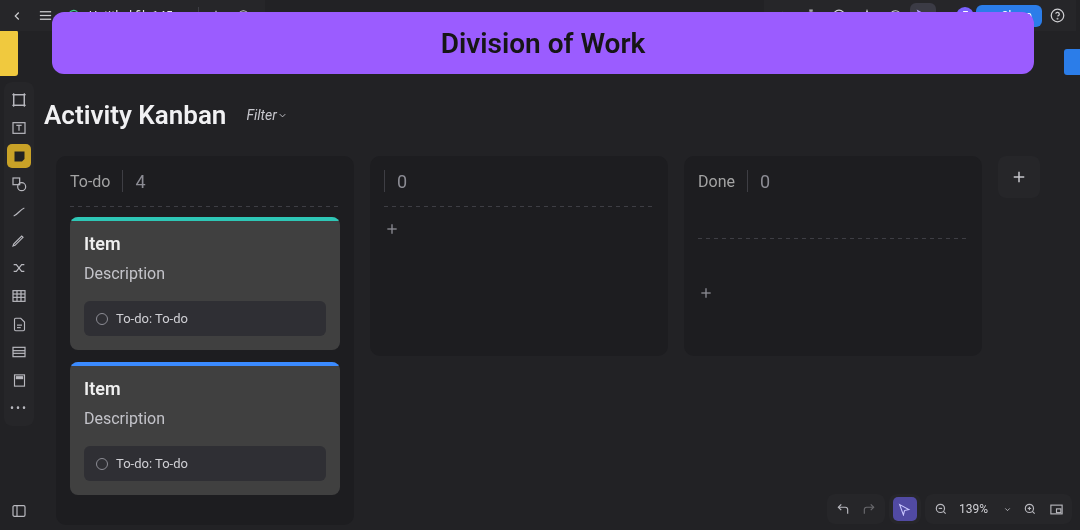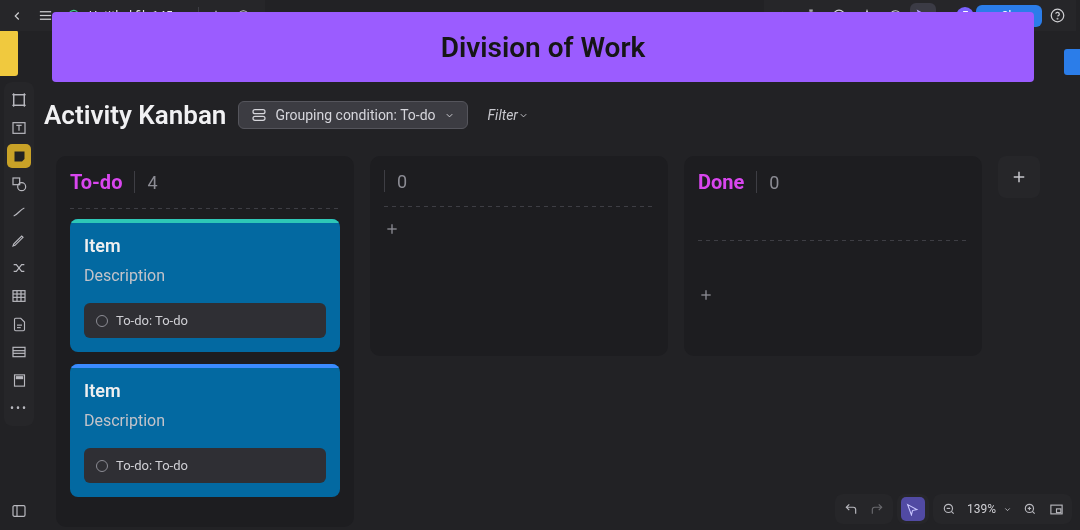--- a/index.html
+++ b/index.html
@@ -17,51 +17,51 @@
   .avatar{width:18px;height:18px;border-radius:50%;background:#7b61ff;color:#fff;font-size:10px;display:flex;align-items:center;justify-content:center;font-weight:600;}
   .share-btn{background:#2b7de9;color:#fff;height:22px;border-radius:6px;padding:0 10px;font-size:12px;display:flex;align-items:center;gap:5px;cursor:pointer;}
   .share-ico{width:10px;height:10px;}
   
   .leftrail{position:absolute;left:4px;top:82px;width:30px;background:#262629;border-radius:8px;display:flex;flex-direction:column;align-items:center;padding:6px 0;gap:4px;}
   .rail-btn{width:24px;height:24px;display:flex;align-items:center;justify-content:center;border-radius:5px;cursor:pointer;color:#b8b8be;}
   .rail-btn.active{background:#c9a227;color:#222;}
   .rail-dots{letter-spacing:2px;font-size:12px;color:#b8b8be;}
   .bl-btn{position:absolute;left:8px;bottom:8px;width:22px;height:22px;display:flex;align-items:center;justify-content:center;color:#b8b8be;cursor:pointer;}
   
-  .banner{position:absolute;left:52px;top:12px;right:46px;height:70px;background:#9b5cff;border-radius:4px;display:flex;align-items:center;justify-content:center;font-size:28px;font-weight:600;color:#161616;}
+  .banner{position:absolute;left:52px;top:12px;right:46px;height:62px;background:#9b5cff;border-radius:12px;display:flex;align-items:center;justify-content:center;font-size:28px;font-weight:600;color:#161616;}
   .yellow-strip{position:absolute;left:0;top:30px;width:18px;height:46px;background:#f0c93e;border-radius:0 3px 3px 0;}
   .blue-strip{position:absolute;right:0;top:49px;width:16px;height:26px;background:#2b7de9;border-radius:3px 0 0 3px;}
   
   .heading-row{position:absolute;left:44px;top:100px;display:flex;align-items:center;gap:12px;}
   .page-title{font-size:26px;font-weight:600;color:#f1f1f3;}
   .group-chip{display:flex;align-items:center;gap:8px;background:#3c3c42;border:1px solid #55555c;border-radius:6px;padding:5px 12px;font-size:14px;color:#d6d6dc;cursor:pointer;}
   .filter-chip{display:flex;align-items:center;font-size:14px;color:#c7c7cd;padding:5px 8px;cursor:pointer;font-style:italic;}
   
   .board{position:absolute;left:56px;top:156px;right:30px;bottom:0;display:flex;gap:16px;align-items:flex-start;}
   .column{width:298px;background:#1d1d20;border-radius:10px;padding:14px 14px 18px;display:flex;flex-direction:column;min-height:60px;}
   .col-head{display:flex;align-items:center;gap:12px;}
-  .col-title{font-size:20px;font-weight:700;color:#d946ef;}
+  .col-title{font-size:16px;font-weight:400;color:#a3a3a3;}
   .col-div{width:1px;height:22px;background:#3e3e44;}
   .col-count{font-size:18px;color:#8c8c94;}
   .dashed{height:1px;margin:14px 0 10px;background-image:linear-gradient(to right,#3e3e44 50%,transparent 50%);background-size:8px 1px;}
   .add-row{color:#8c8c94;cursor:pointer;padding:4px 0;}
-  .card{background:#0369a1;border-radius:8px;overflow:hidden;margin-bottom:12px;}
+  .card{background:#404040;border-radius:8px;overflow:hidden;margin-bottom:12px;}
   .card-accent{height:4px;width:100%;}
   .card-body{padding:12px 14px 14px;}
   .card-title{font-size:18px;font-weight:600;color:#efefef;margin-bottom:10px;}
   .card-desc{font-size:16px;color:#c3c3c9;margin-bottom:18px;}
   .card-tag{background:#2f2f34;border-radius:6px;padding:10px 12px;display:flex;align-items:center;gap:8px;font-size:13px;color:#d0d0d5;}
   .tag-circ{width:12px;height:12px;border:1.5px solid #8c8c94;border-radius:50%;}
   .add-col{width:42px;height:42px;background:#262629;border-radius:8px;display:flex;align-items:center;justify-content:center;color:#c7c7cd;cursor:pointer;font-size:20px;}
   
   .br-bar{position:absolute;right:8px;bottom:6px;display:flex;align-items:center;gap:4px;}
   .br-group{display:flex;align-items:center;gap:2px;background:#262629;border-radius:8px;padding:3px 4px;}
   .br-btn{width:24px;height:24px;display:flex;align-items:center;justify-content:center;color:#b8b8be;border-radius:5px;cursor:pointer;}
   .br-btn.hot{background:#514aa3;color:#c9c6ff;}
-  .zoom-txt{font-size:12px;color:#d0d0d5;padding:0 4px;display:flex;align-items:center;gap:7px;}
+  .zoom-txt{font-size:12px;color:#d0d0d5;padding:0 4px;display:flex;align-items:center;gap:15px;}
   svg{display:block;}
 </style>
 </head>
 <body>
 
 <div class="yellow-strip"></div>
 <div class="blue-strip"></div>
 
 <div class="topbar">
   <div class="tb-left">
@@ -247,30 +247,20 @@
       <line x1="9" y1="4" x2="9" y2="20"></line>
     </svg>
 </div>
 
 <div class="banner">
   <span>Division of Work</span>
 </div>
 
 <div class="heading-row">
   <div class="page-title">Activity Kanban</div>
-  <div class="group-chip">
-    <svg width="16" height="16" viewBox="0 0 24 24" fill="none" stroke="currentColor" stroke-width="1.8">
-        <rect x="3" y="4" width="18" height="6" rx="3"></rect>
-        <rect x="3" y="14" width="18" height="6" rx="3"></rect>
-      </svg>
-    <span>Grouping condition: To-do</span>
-    <svg width="11" height="11" viewBox="0 0 24 24" fill="none" stroke="currentColor" stroke-width="2">
-        <polyline points="6 9 12 15 18 9"></polyline>
-      </svg>
-  </div>
   <div class="filter-chip">
     <span>Filter</span>
     <svg width="11" height="11" viewBox="0 0 24 24" fill="none" stroke="currentColor" stroke-width="2">
         <polyline points="6 9 12 15 18 9"></polyline>
       </svg>
   </div>
 </div>
 
 <div class="board">
 

